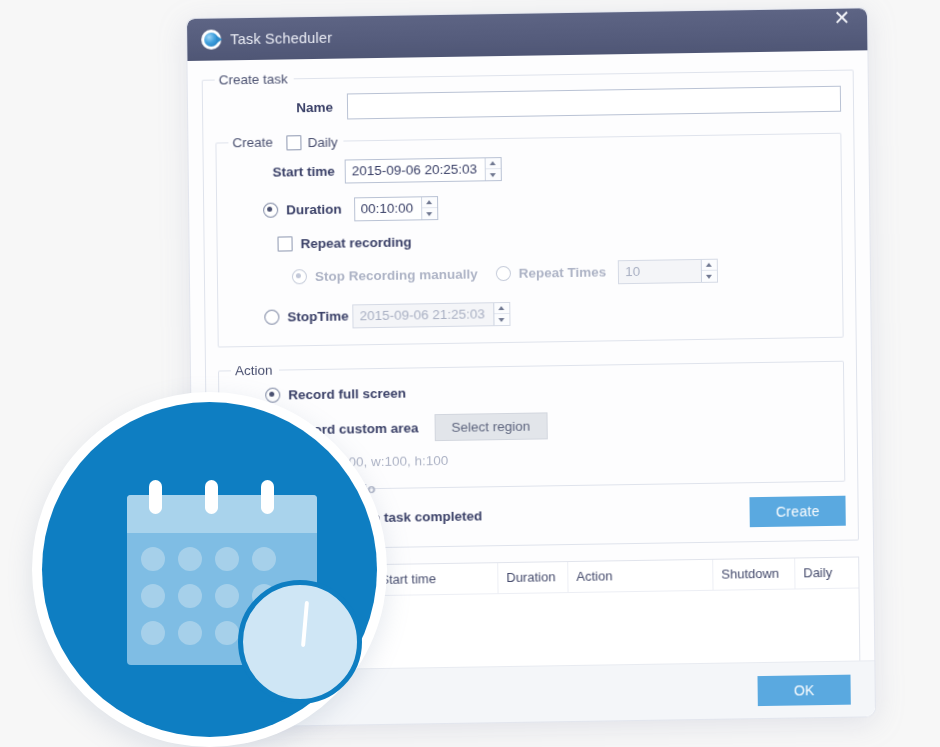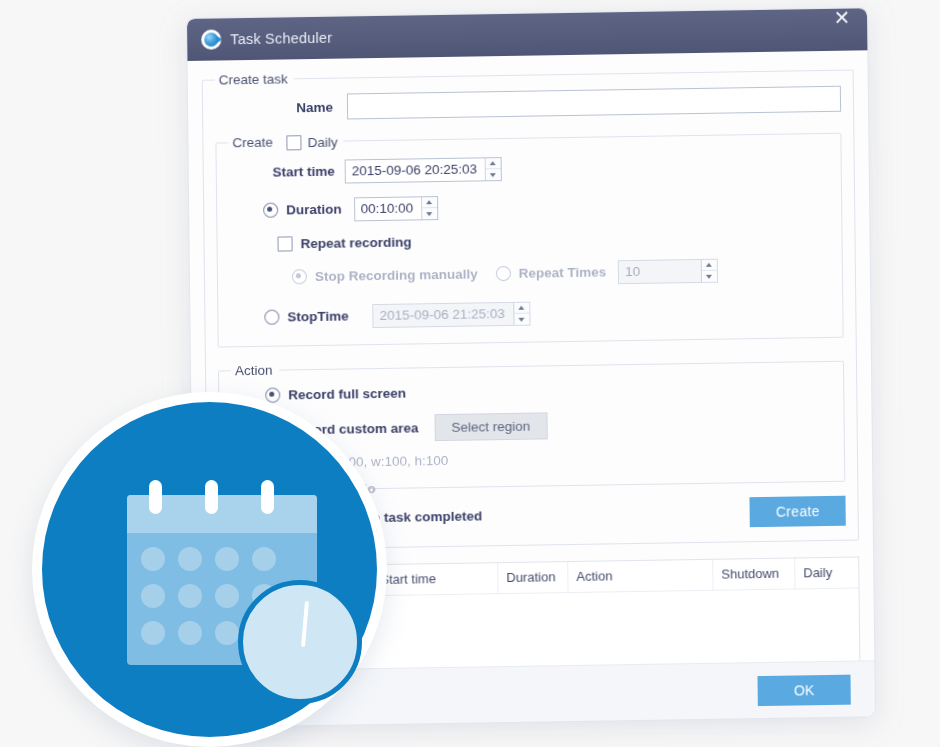--- a/index.html
+++ b/index.html
@@ -406,21 +406,21 @@
               <span class="val" style="flex:1;">10</span>
               <span class="btns">
                 <span class="up"></span>
                 <span class="dn"></span>
               </span>
             </span>
           </div>
 
           <div class="row" style="margin-top:16px; padding-left:34px;">
             <span class="rdo"></span>
-            <span class="lbl-bold" style="margin-left:8px; margin-right:24px;">StopTime</span>
+            <span class="lbl-bold" style="margin-left:8px; margin-right:4px;">StopTime</span>
             <span class="spin disabled">
               <span class="val">2015-09-06 21:25:03</span>
               <span class="btns">
                 <span class="up"></span>
                 <span class="dn"></span>
               </span>
             </span>
           </div>
         </fieldset>
 

